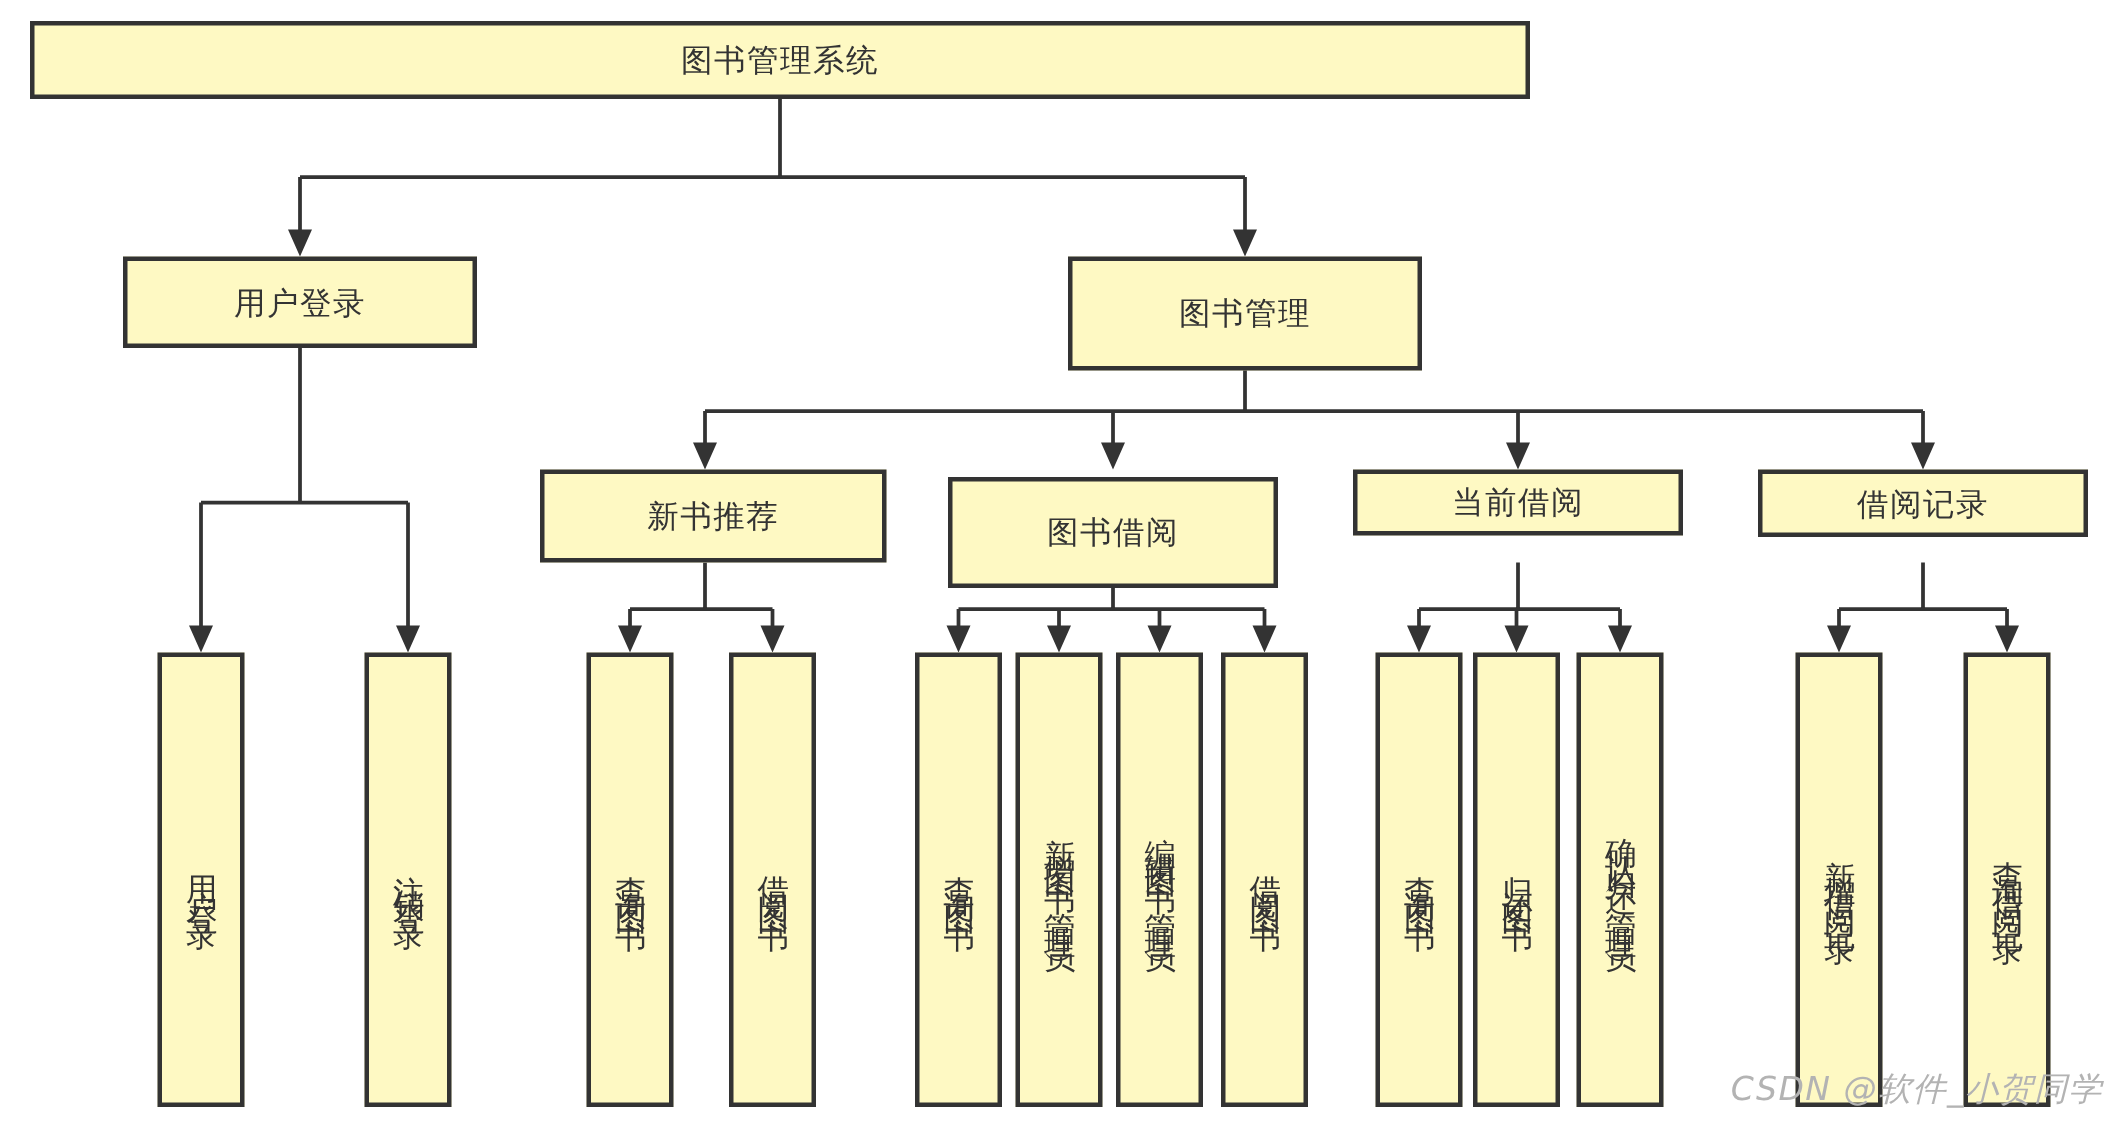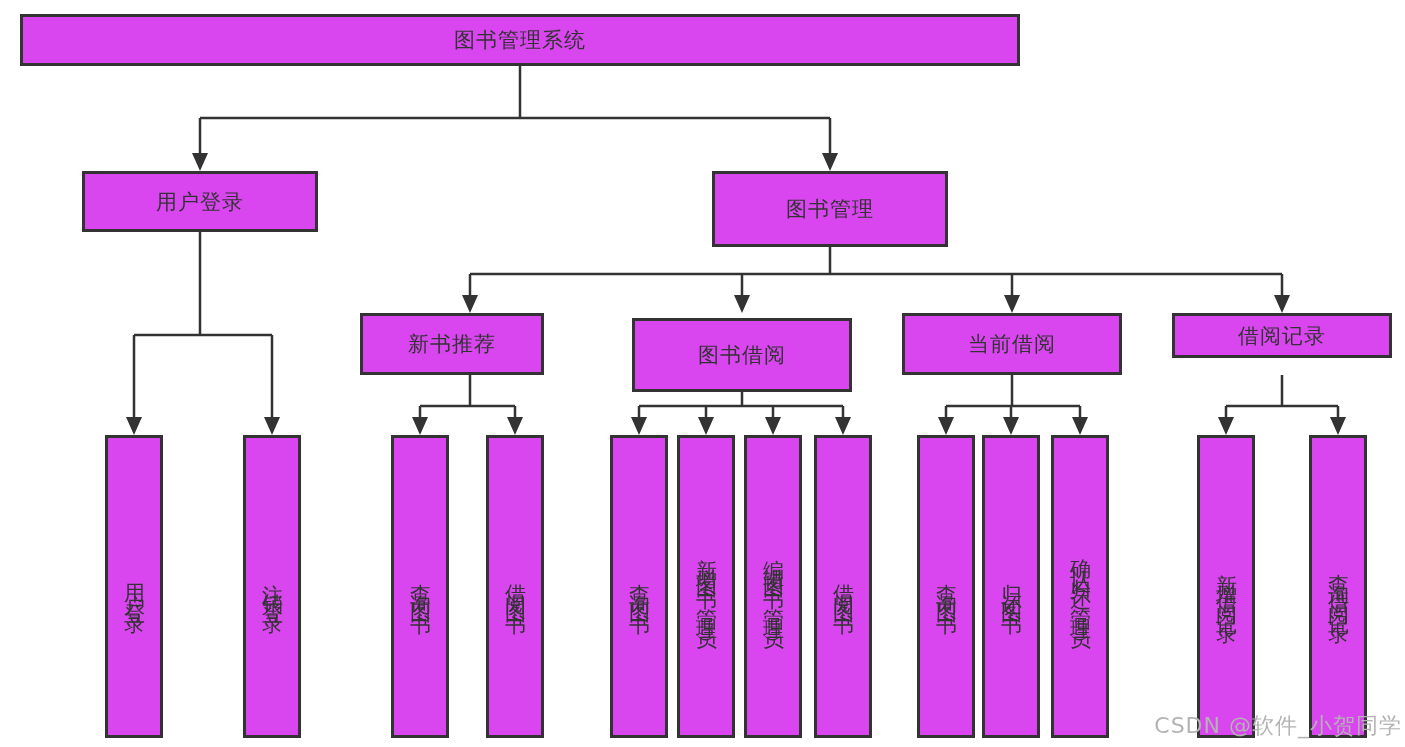--- a/index.html
+++ b/index.html
@@ -14,21 +14,21 @@
     width: 1405px; height: 747px;
     background: var(--background, #fff);
     font-family: "DejaVu Sans", "Liberation Sans", sans-serif;
     color: var(--text, #333);
     overflow: hidden;
   }
   .stage { position: relative; width: 1405px; height: 747px; }
   svg.connectors { position: absolute; left: 0; top: 0; }
   .node {
     position: absolute;
-    background: #d946ef;
+    background: #fef9c3;
     border: 3px solid var(--box-border, #333);
     display: flex;
     align-items: center;
     justify-content: center;
     font-family: Liberation Serif, serif;
   }
   .hbox {
     font-size: 21px;
     letter-spacing: 1px;
     white-space: nowrap;
@@ -43,20 +43,21 @@
   }
   .watermark {
     position: absolute;
     right: 3px;
     bottom: 6px;
     font-size: 22px;
     color: var(--watermark, #b3b3b3);
     letter-spacing: 1px;
     white-space: nowrap;
     z-index: 5;
+    font-style: italic;
   }
 </style>
 </head>
 <body>
 
 <div class="stage">
 
   <svg class="connectors" width="1405" height="747" viewBox="0 0 1405 747">
     <g style="stroke:var(--line,#333);stroke-width:2.5;fill:none">
       <path d="
@@ -85,23 +86,23 @@
         M1072 417 L1088 417 L1080 435 Z
         M1218 417 L1234 417 L1226 435 Z  M1330 417 L1346 417 L1338 435 Z"></path>
     </g>
   </svg>
 
   <div class="node hbox" style="left:20px;top:14px;width:1000px;height:52px">图书管理系统</div>
 
   <div class="node hbox" style="left:82px;top:171px;width:236px;height:61px">用户登录</div>
   <div class="node hbox" style="left:712px;top:171px;width:236px;height:76px">图书管理</div>
 
-  <div class="node hbox" style="left:360px;top:313px;width:184px;height:62px">新书推荐</div>
+  <div class="node hbox" style="left:360px;top:313px;width:231px;height:62px">新书推荐</div>
   <div class="node hbox" style="left:632px;top:318px;width:220px;height:74px">图书借阅</div>
-  <div class="node hbox" style="left:902px;top:313px;width:220px;height:62px">当前借阅</div>
+  <div class="node hbox" style="left:902px;top:313px;width:220px;height:44px">当前借阅</div>
   <div class="node hbox" style="left:1172px;top:313px;width:220px;height:45px">借阅记录</div>
 
   <div class="node vbox" style="left:105px">
     <span class="vtext">用户登录</span>
   </div>
   <div class="node vbox" style="left:243px">
     <span class="vtext">注销登录</span>
   </div>
 
   <div class="node vbox" style="left:391px">

